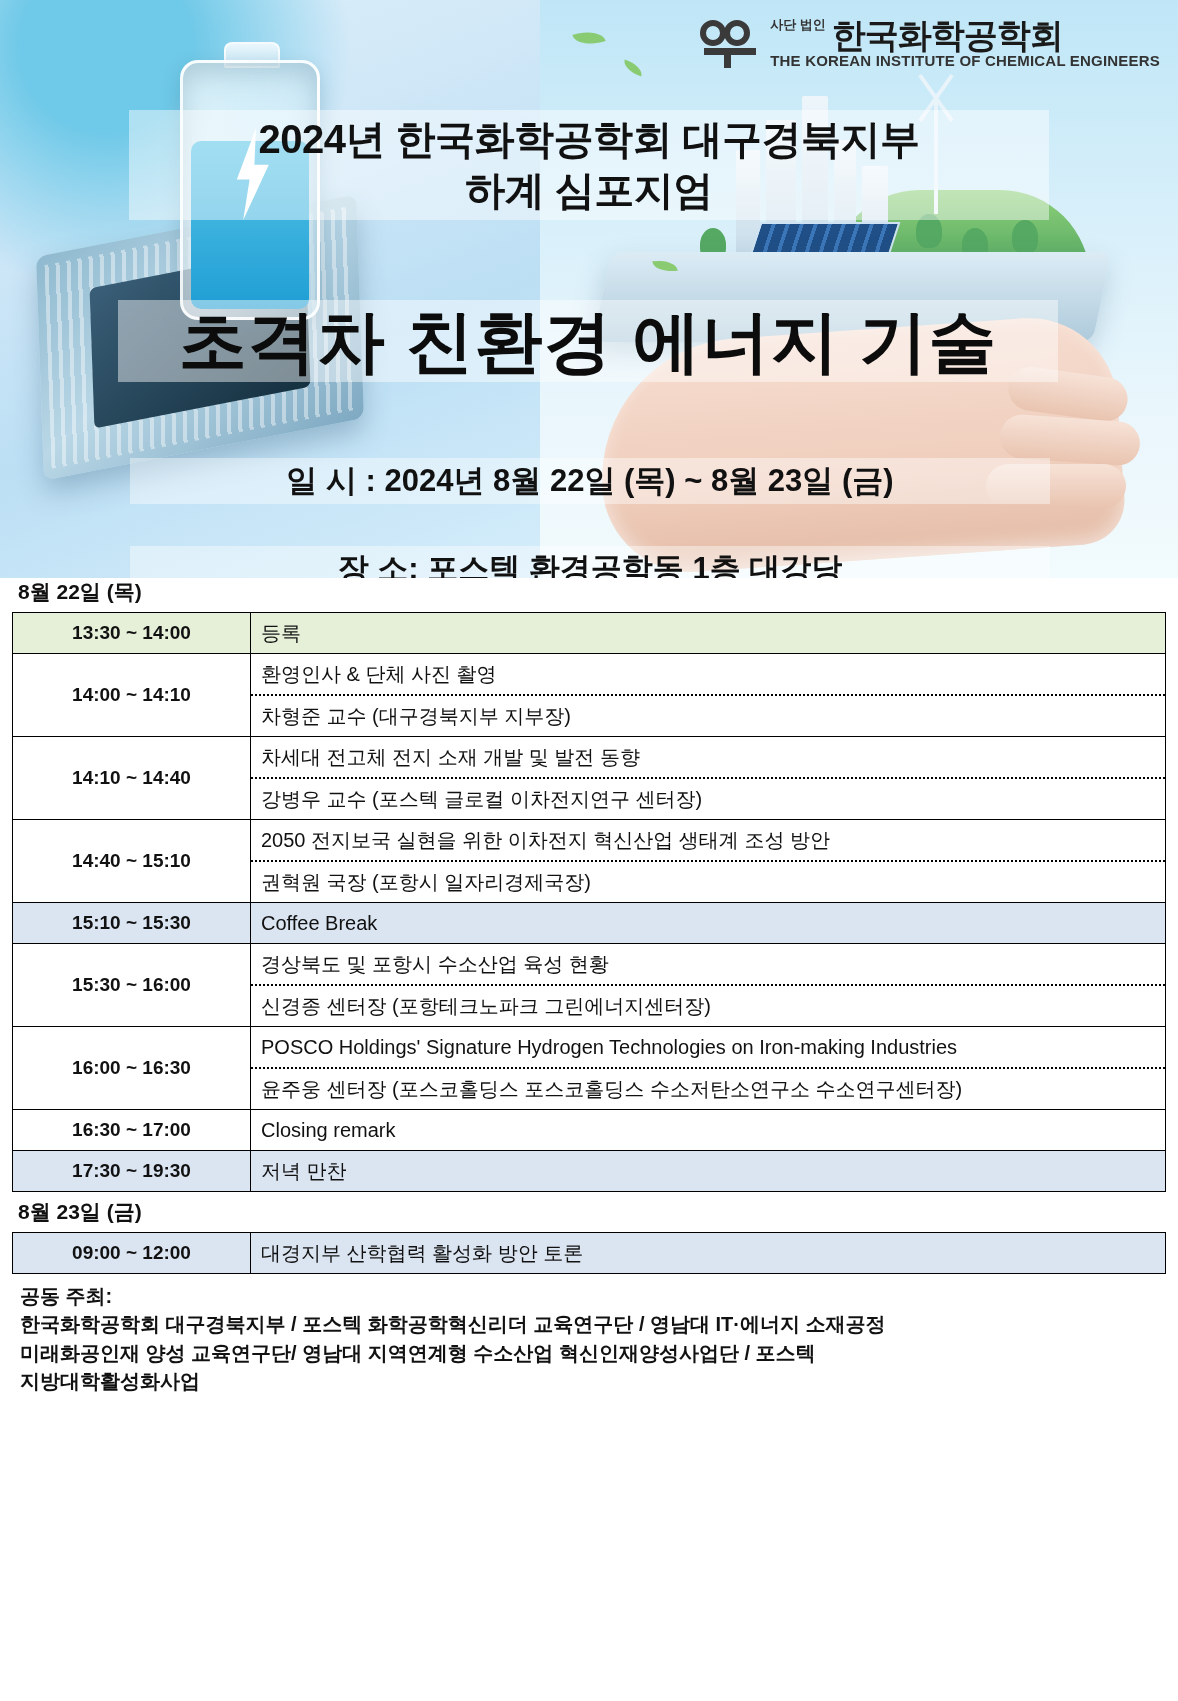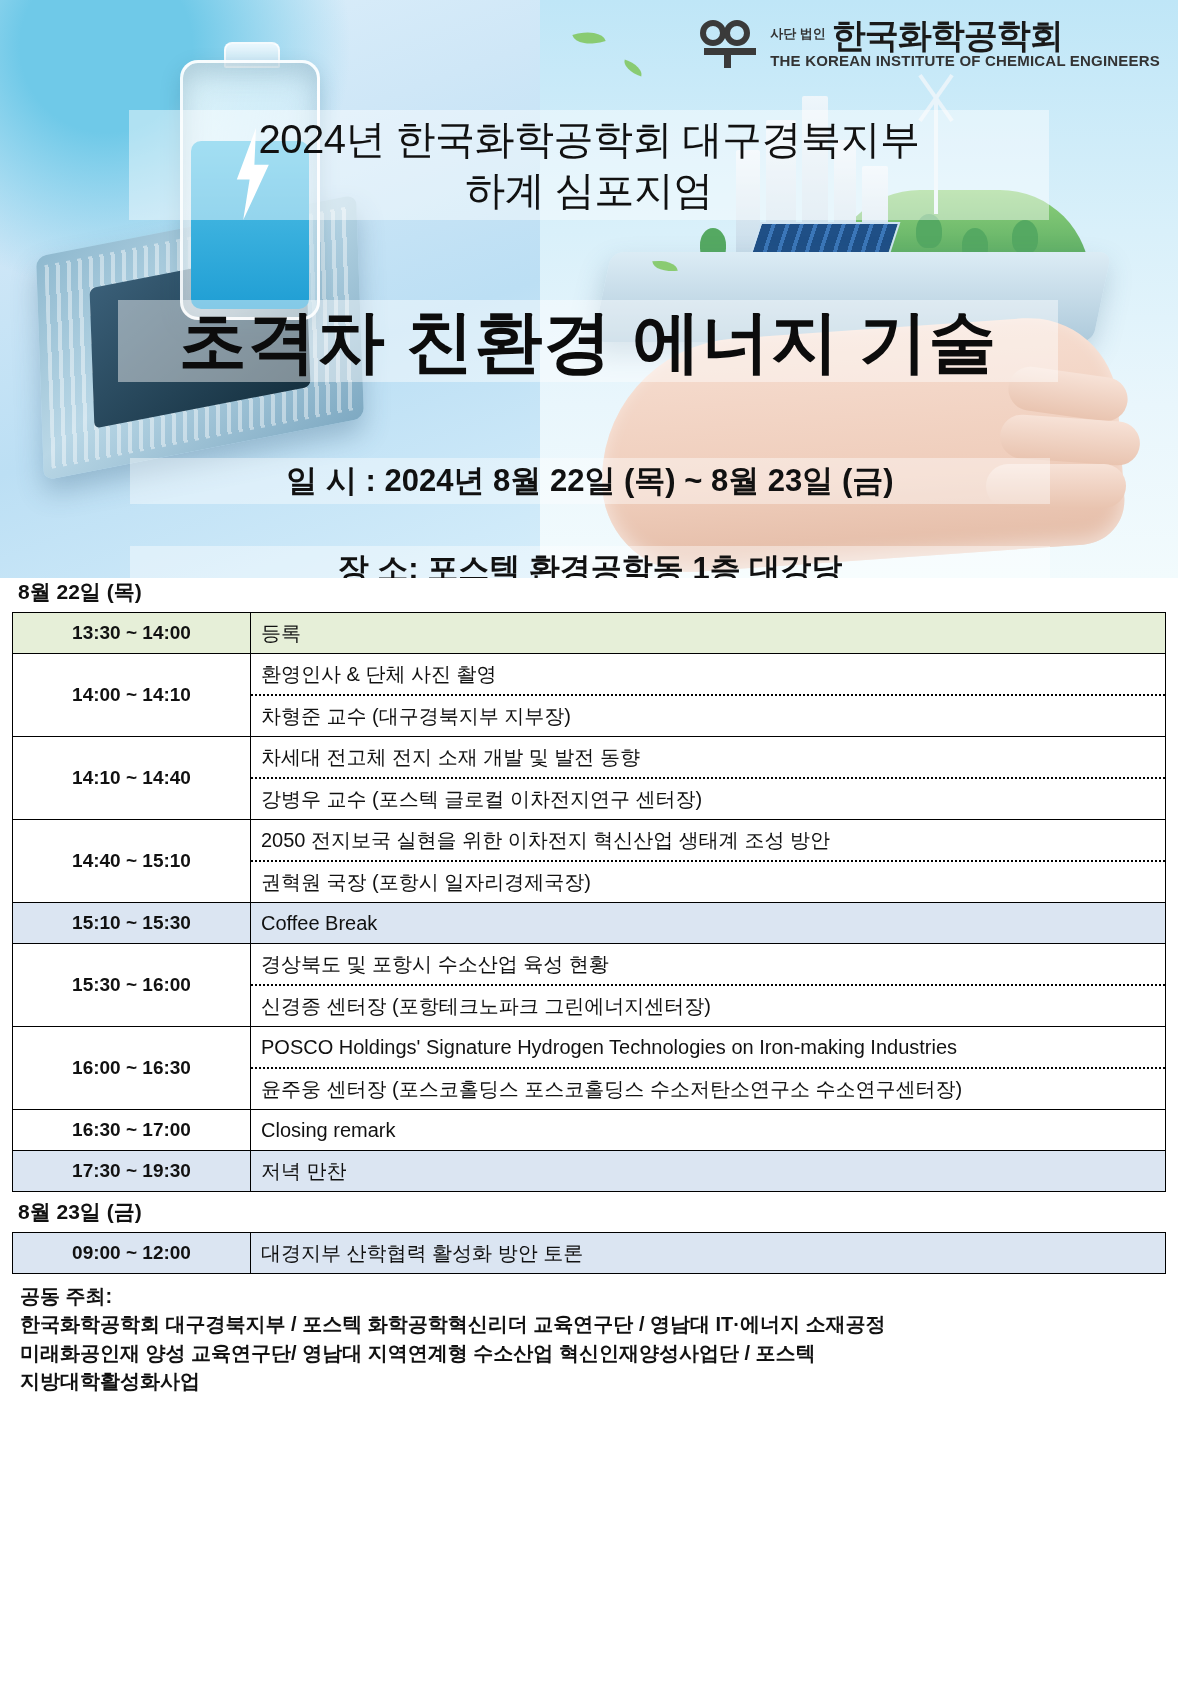--- a/index.html
+++ b/index.html
@@ -148,21 +148,21 @@
     font-size: 13px; font-weight: bold; color: #333; line-height: 1.1; text-align: right;
   }
   .logo-main {
     font-size: 34px; font-weight: bold; color: #1a1a1a; letter-spacing: -1px; line-height: 1;
   }
   .logo-en { font-size: 15px; font-weight: bold; color: #333; letter-spacing: .2px; }
 
   .hero-text { position: absolute; left: 0; top: 0; width: 1178px; height: 578px; }
   .title-top {
     position: absolute; left: 129px; top: 110px; width: 920px;
-    text-align: center; font-size: 40px; font-weight: normal; color: #111;
+    text-align: center; font-size: 40px; font-weight: bold; color: #111;
     line-height: 1.28; letter-spacing: -0.5px;
     background: rgba(255,255,255,0.45);
     padding: 4px 8px;
   }
   .title-main {
     position: absolute; left: 118px; top: 300px; width: 940px;
     text-align: center; font-size: 68px; font-weight: bold; color: #0c0c0c;
     letter-spacing: 1px; line-height: 1.15;
     background: rgba(255,255,255,0.45);
     padding: 2px 10px;
@@ -250,21 +250,21 @@
   <div class="finger f3"></div>
 
   <div class="logo">
     <div class="logo-mark">
       <div class="ring r1"></div>
       <div class="ring r2"></div>
       <div class="bar"></div>
       <div class="stem"></div>
     </div>
     <div>
-      <div style="display:flex; align-items:center; gap:6px;">
+      <div style="display:flex; align-items:flex-start; gap:6px;">
         <div class="logo-sub">사단
 법인</div>
         <div class="logo-main">한국화학공학회</div>
       </div>
       <div class="logo-en">THE KOREAN INSTITUTE OF CHEMICAL ENGINEERS</div>
     </div>
   </div>
 
   <div class="hero-text">
     <div class="title-top" style="white-space:pre-line;">2024년 한국화학공학회 대구경북지부

